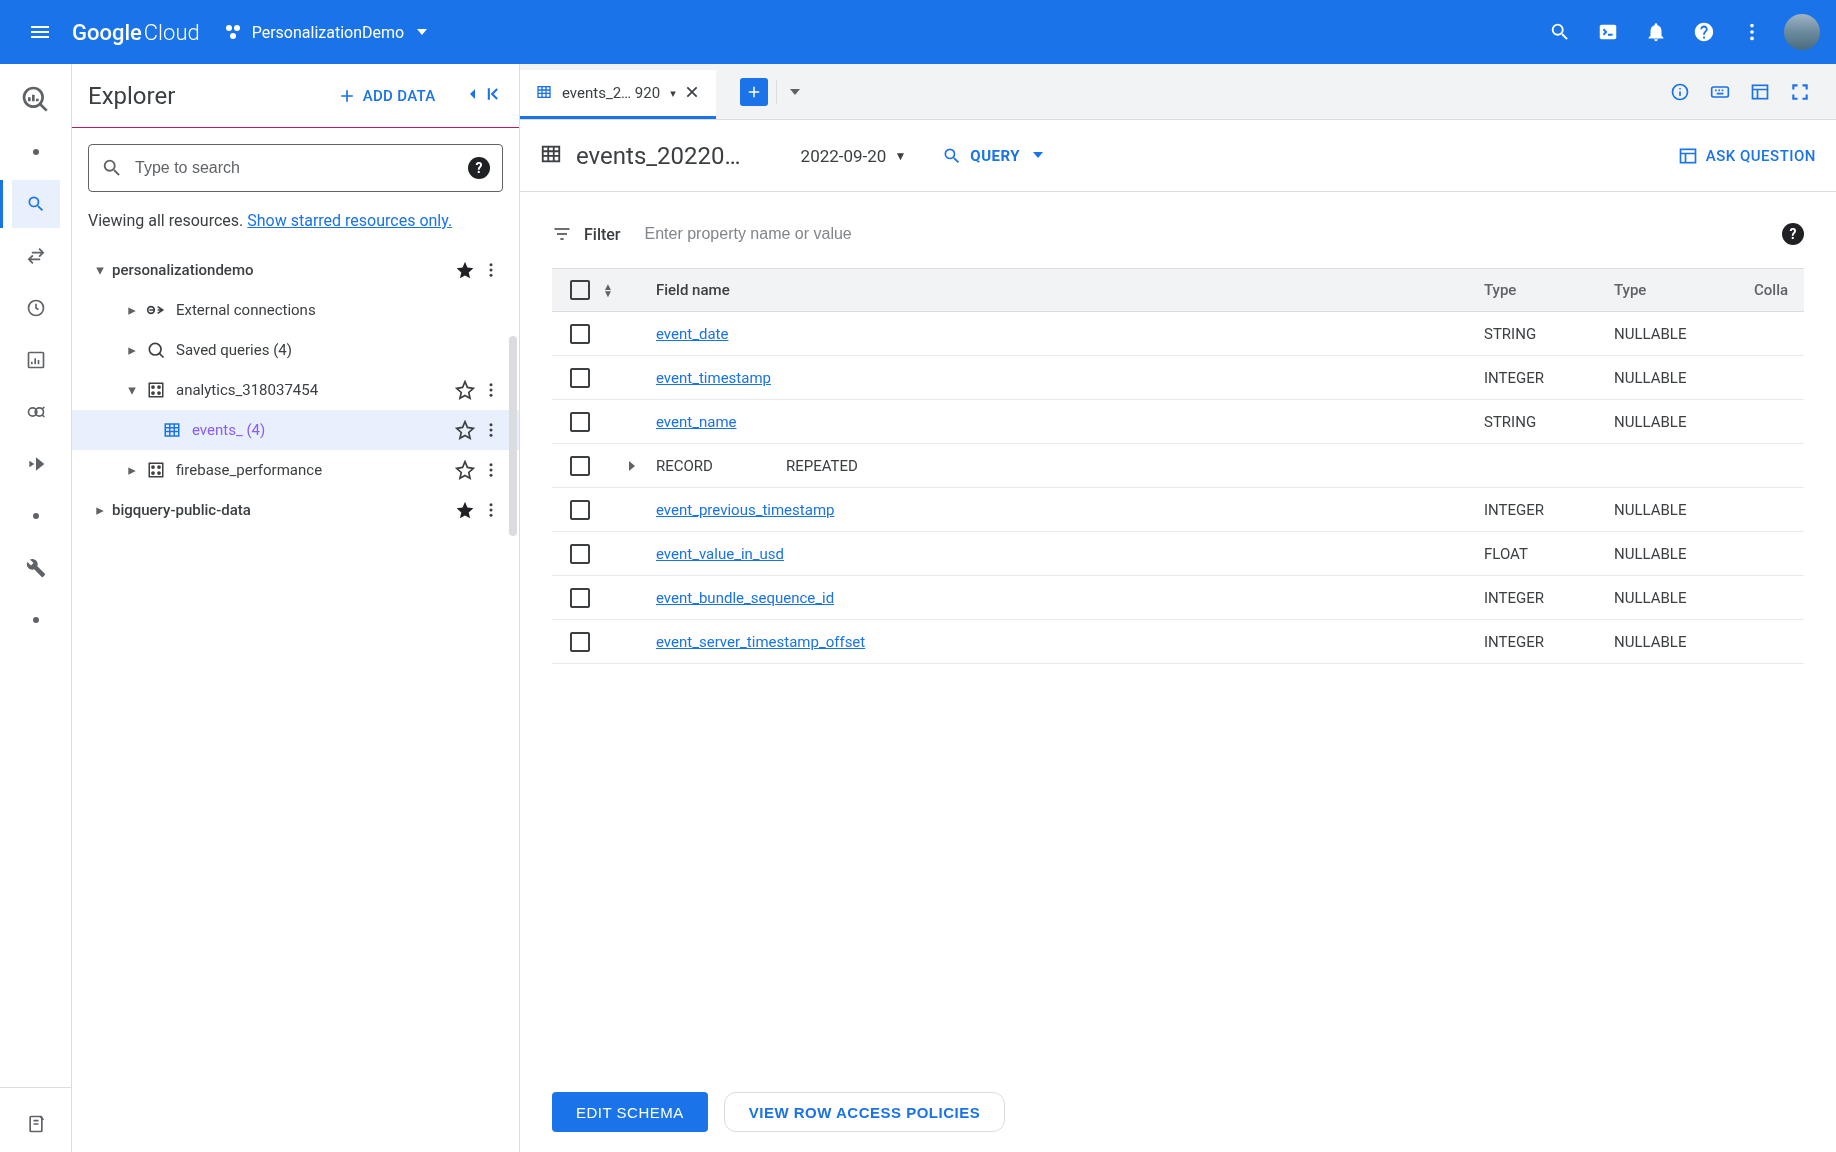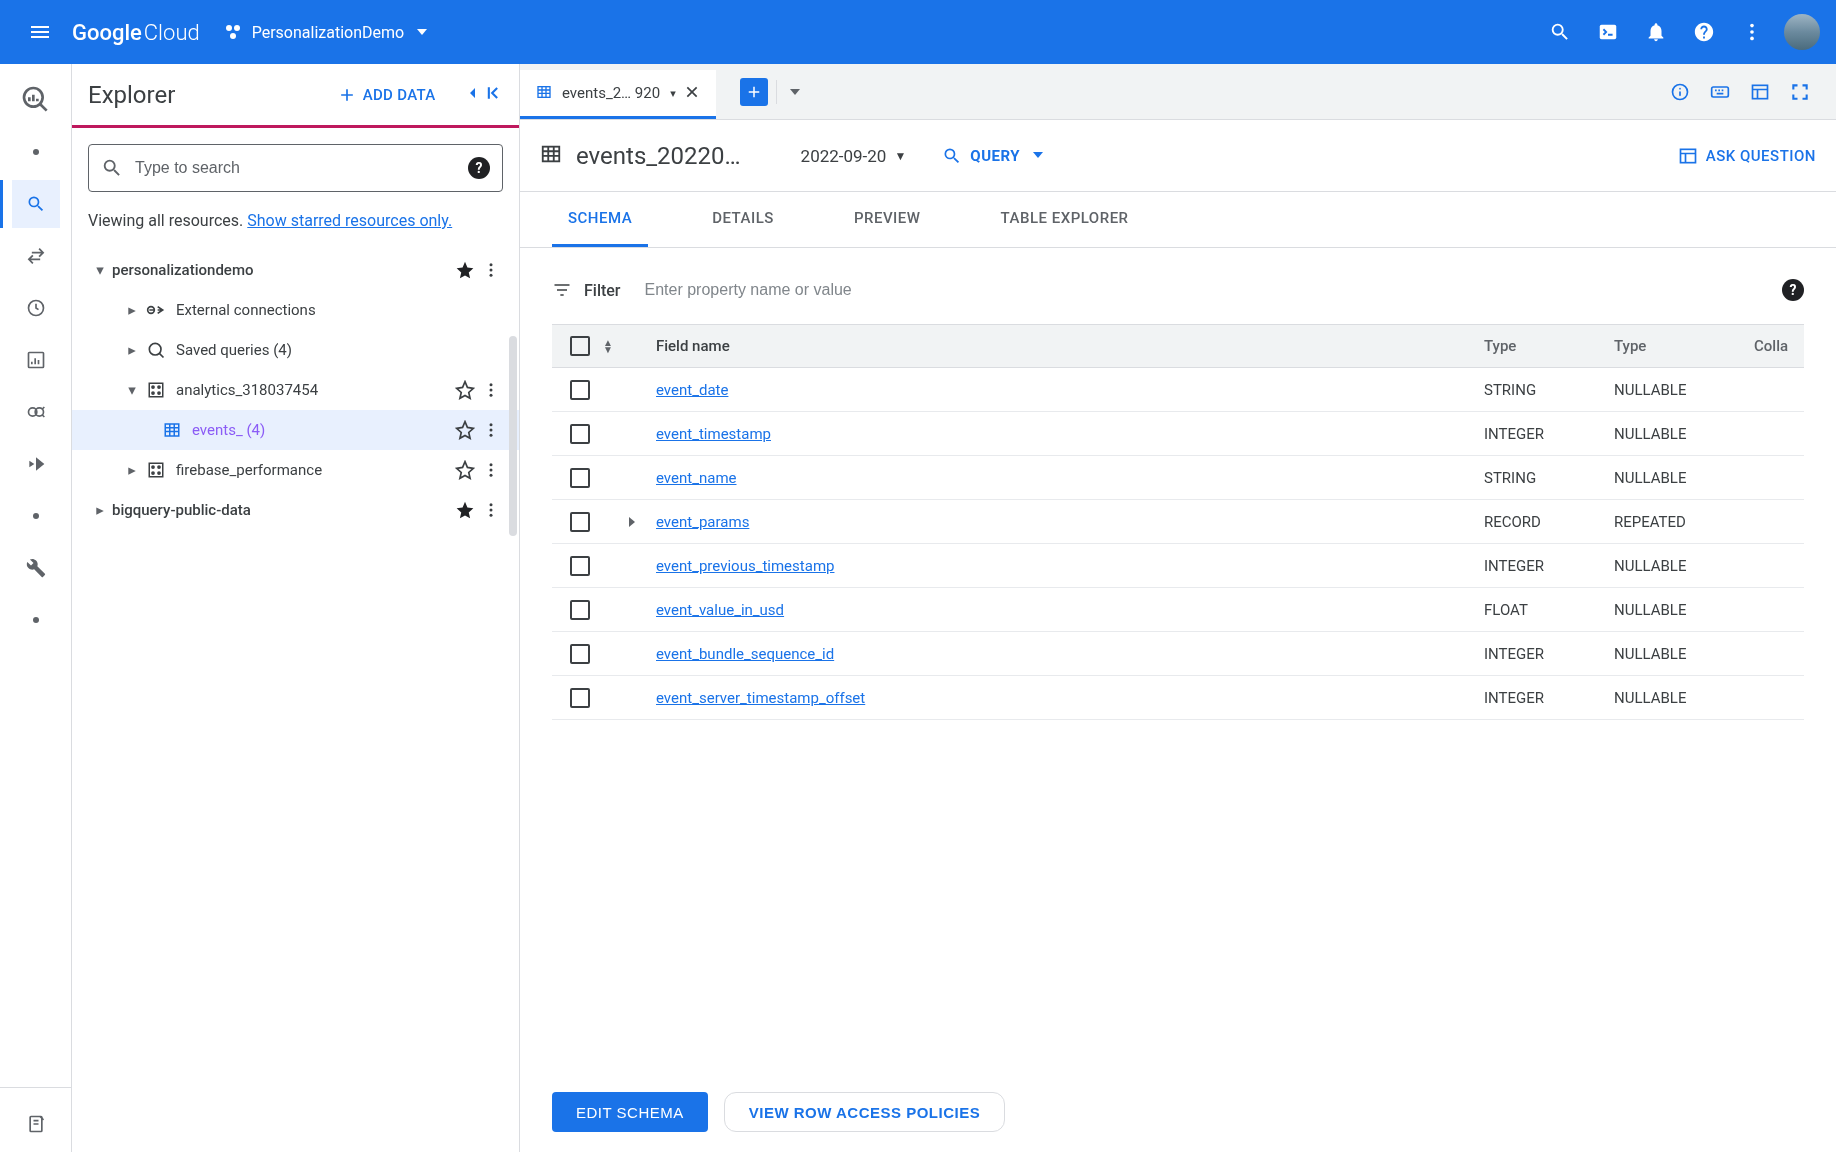--- a/index.html
+++ b/index.html
@@ -25,21 +25,21 @@
   .rail { width: 72px; border-right: 1px solid #dadce0; display: flex; flex-direction: column; align-items: center; padding-top: 12px; }
   .rail-icon { width: 48px; height: 48px; display: flex; align-items: center; justify-content: center; cursor: pointer; margin-bottom: 4px; border-radius: 0; }
   .rail-icon.active { background: #e8f0fe; color: #1a73e8; position: relative; }
   .rail-icon.active::before { content:''; position:absolute; left:-12px; top:0; bottom:0; width:3px; background:#1a73e8; }
   .rail-dot { width: 6px; height: 6px; background: #5f6368; border-radius: 50%; }
   .rail-spacer { flex: 1; }
   .rail-bottom { border-top: 1px solid #dadce0; width: 100%; display: flex; flex-direction: column; align-items: center; padding-top: 12px; }
 
   
   .explorer { width: 448px; border-right: 1px solid #dadce0; display: flex; flex-direction: column; }
-  .explorer-header { height: 64px; display: flex; align-items: center; padding: 0 16px; border-bottom: 3px solid #be185d; }
+  .explorer-header { height: 64px; display: flex; align-items: center; padding: 0 16px; border-bottom: 1px solid #be185d; }
   .explorer-title { font-size: 24px; font-weight: 400; color: #3c4043; }
   .explorer-header-spacer { flex: 1; }
   .add-data-btn { color: #1a73e8; font-weight: 500; display: flex; align-items: center; cursor: pointer; font-size: 15px; letter-spacing: 0.3px; }
   .add-data-btn svg { margin-right: 6px; }
   .collapse-btn { margin-left: 24px; cursor: pointer; color: #1a73e8; }
   
   .search-wrap { padding: 16px; }
   .search-box { display: flex; align-items: center; border: 1px solid #5f6368; border-radius: 4px; height: 48px; padding: 0 12px; }
   .search-box input { flex: 1; border: none; outline: none; font-size: 16px; margin-left: 12px; color: #3c4043; }
   .search-box input::placeholder { color: #5f6368; }
@@ -485,26 +485,20 @@
       <div class="content-header-flex"></div>
       <div class="ask-btn">
         <svg width="20" height="20" viewBox="0 0 24 24" fill="none" stroke="#1a73e8" stroke-width="2">
             <rect x="3" y="4" width="18" height="16"></rect>
             <path d="M3 9h18M9 9v11"></path>
           </svg>
         <span>ASK QUESTION</span>
       </div>
     </div>
 
-    <div class="subtabs">
-      <div class="subtab active">SCHEMA</div>
-      <div class="subtab">DETAILS</div>
-      <div class="subtab">PREVIEW</div>
-      <div class="subtab">TABLE EXPLORER</div>
-    </div>
 
     <div class="schema-body">
       <div class="filter-row">
         <svg width="20" height="20" viewBox="0 0 24 24" fill="#3c4043">
             <path d="M3 5h18v2H3zM6 11h12v2H6zM10 17h4v2h-4z"></path>
           </svg>
         <span class="filter-label">Filter</span>
         <input class="filter-input" placeholder="Enter property name or value" style="">
         <div class="help-circle">?</div>
       </div>
@@ -558,21 +552,20 @@
             </div>
             <div class="schema-row">
               <div class="col-check">
                 <div class="checkbox"></div>
               </div>
               <div class="col-expand">
                 <svg width="12" height="12" viewBox="0 0 12 12" fill="#5f6368">
                   <path d="M3 1l6 5-6 5z"></path>
                 </svg>
               </div>
-              <div class="col-name">event_params</div>
               <div class="col-type">RECORD</div>
               <div class="col-mode">REPEATED</div>
               <div class="col-collation"></div>
             </div>
             <div class="schema-row">
               <div class="col-check">
                 <div class="checkbox"></div>
               </div>
               <div class="col-expand"></div>
               <div class="col-name">event_previous_timestamp</div>

